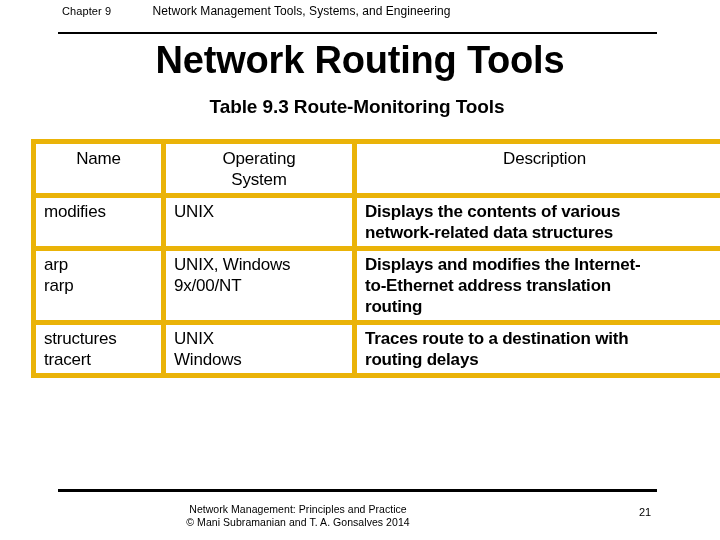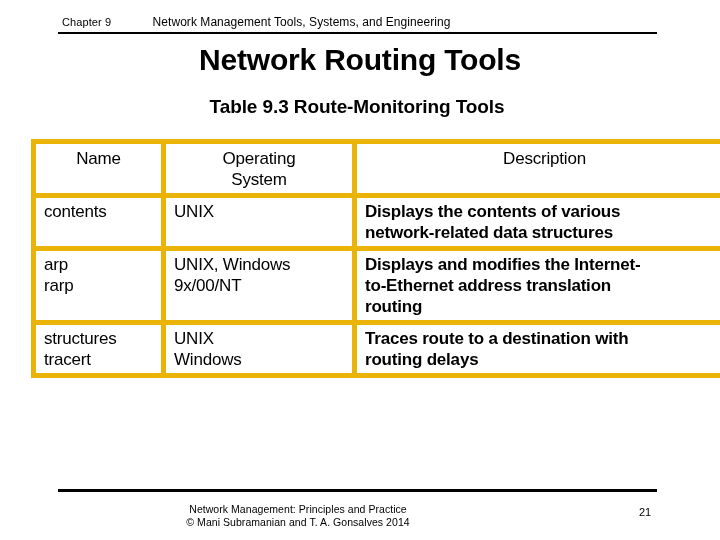--- a/index.html
+++ b/index.html
@@ -17,21 +17,21 @@
     width: 720px;
     height: 540px;
     background: #ffffff;
     overflow: hidden;
   }
 
   
   #slide-header {
     position: absolute;
     left: 58px;
-    top: 15px;
+    top: 4px;
     width: 599px;
     height: 16px;
   }
   .hdr-chapter {
     position: absolute;
     left: 4px;
     top: 0;
     font-size: 11px;
     line-height: 14px;
     white-space: nowrap;
@@ -58,21 +58,21 @@
     border-top: 2px solid #000000;
   }
 
   
   #page-title {
     position: absolute;
     left: 0;
     top: 42px;
     width: 720px;
     text-align: center;
-    font-size: 30px;
+    font-size: 38px;
     font-weight: bold;
     line-height: 36px;
     letter-spacing: -0.2px;
   }
 
   
   #table-caption {
     position: absolute;
     left: 0;
     top: 95px;
@@ -180,21 +180,21 @@
           <span class="cell-line">Operating</span>
           <span class="cell-line">System</span>
         </td>
         <td class="col-desc">
           <span class="cell-line">Description</span>
         </td>
       </tr>
 
       <tr class="body-row r1">
         <td class="col-name">
-          <span class="cell-line">contents</span>
+          <span class="cell-line">modifies</span>
           <span class="cell-line"></span>
         </td>
         <td class="col-os">
           <span class="cell-line">UNIX</span>
           <span class="cell-line"></span>
         </td>
         <td class="col-desc">
           <span class="cell-wrap">Displays the contents of various</span>
           <span class="cell-wrap">network-related data structures</span>
           <span class="cell-wrap"></span>

